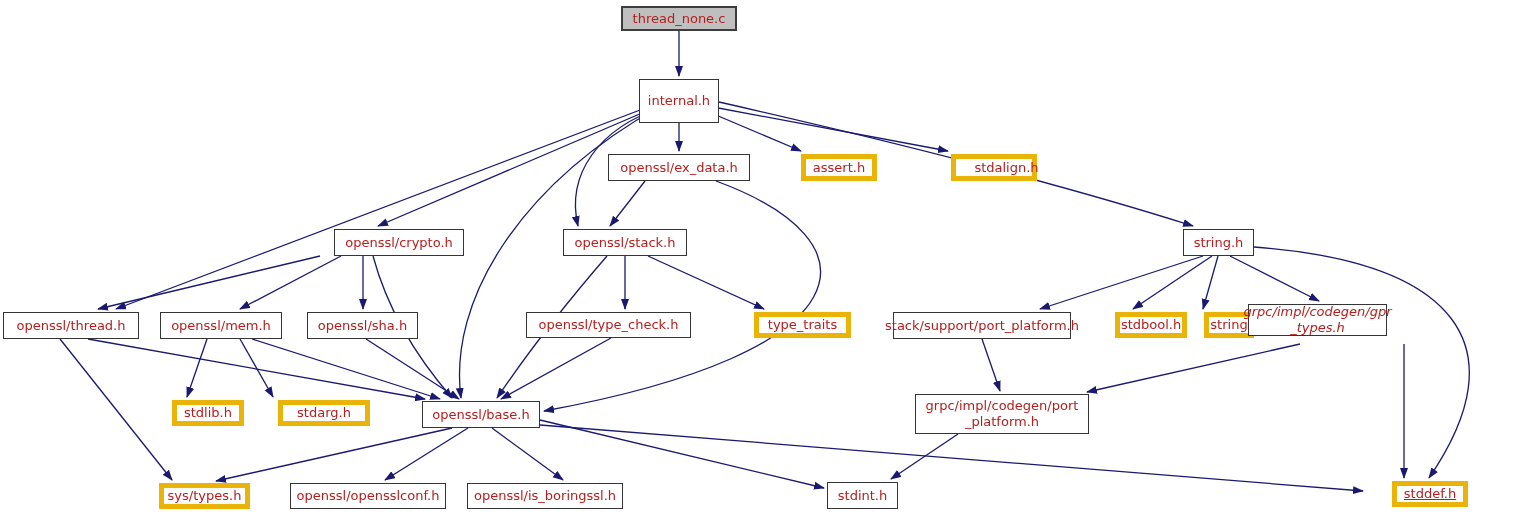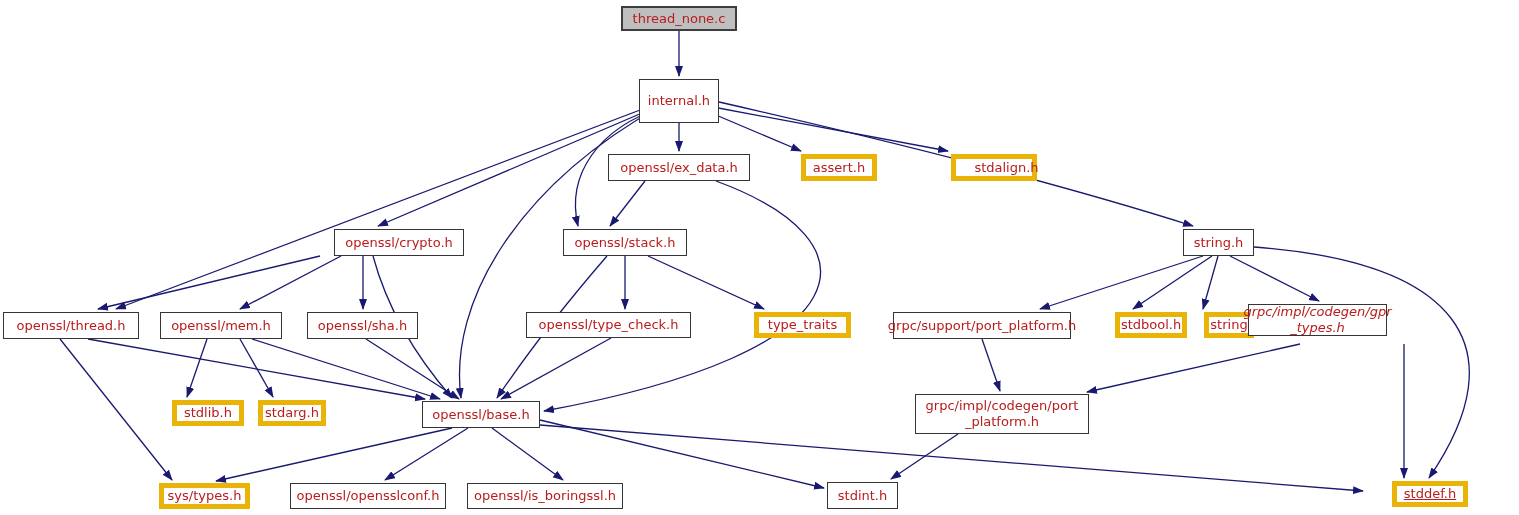--- a/index.html
+++ b/index.html
@@ -78,27 +78,27 @@
       <div class="node external" style="left: 775px; top: 154px; width: 76px; height: 27px;">assert.h</div>
       <div class="node external" style="left: 925px; top: 154px; width: 86px; height: 27px; padding-left: 29px;">stdalign.h</div>
       <div class="node linked" style="left: 298px; top: 229px; width: 130px; height: 27px; margin-left: 36px;">openssl/crypto.h</div>
       <div class="node linked" style="left: 563px; top: 229px; width: 124px; height: 27px;">openssl/stack.h</div>
       <div class="node linked" style="left: 1183px; top: 229px; width: 71px; height: 27px;">string.h</div>
       <div class="node linked" style="left: 3px; top: 312px; width: 136px; height: 27px;">openssl/thread.h</div>
       <div class="node linked" style="left: 160px; top: 312px; width: 122px; height: 27px;">openssl/mem.h</div>
       <div class="node linked" style="left: 307px; top: 312px; width: 111px; height: 27px;">openssl/sha.h</div>
       <div class="node linked" style="left: 526px; top: 312px; width: 165px; height: 26px;">openssl/type_check.h</div>
       <div class="node external" style="left: 728px; top: 312px; width: 97px; height: 26px;">type_traits</div>
-      <div class="node linked" style="left: 893px; top: 312px; width: 178px; height: 27px;">grpc/support/port_platform.h</div>
+      <div class="node linked" style="left: 893px; top: 312px; width: 178px; height: 27px;">stack/support/port_platform.h</div>
       <div class="node external" style="left: 1089px; top: 312px; width: 72px; height: 26px;">stdbool.h</div>
       <div class="node external" style="left: 1178px; top: 312px; width: 50px; height: 26px;">string</div>
       <div class="node linked" style="left: 1248px; top: 304px; width: 139px; height: 32px; font-style: italic;">grpc/impl/codegen/gpr
 _types.h</div>
       <div class="node external" style="left: 146px; top: 400px; width: 72px; height: 26px;">stdlib.h</div>
-      <div class="node external" style="left: 232px; top: 400px; width: 68px; height: 26px;">stdarg.h</div>
+      <div class="node external" style="left: 252px; top: 400px; width: 92px; height: 26px;">stdarg.h</div>
       <div class="node linked" style="left: 422px; top: 401px; width: 118px; height: 27px;">openssl/base.h</div>
       <div class="node linked" style="left: 915px; top: 394px; width: 174px; height: 40px;">grpc/impl/codegen/port
 _platform.h</div>
       <div class="node external" style="left: 133px; top: 483px; width: 91px; height: 26px;">sys/types.h</div>
       <div class="node linked" style="left: 290px; top: 483px; width: 156px; height: 26px;">openssl/opensslconf.h</div>
       <div class="node linked" style="left: 467px; top: 483px; width: 156px; height: 26px;">openssl/is_boringssl.h</div>
       <div class="node linked" style="left: 827px; top: 482px; width: 71px; height: 27px;">stdint.h</div>
       <div class="node external" style="left: 1366px; top: 481px; width: 76px; height: 26px; text-decoration: underline;">stddef.h</div>
     </div>
 </div>

